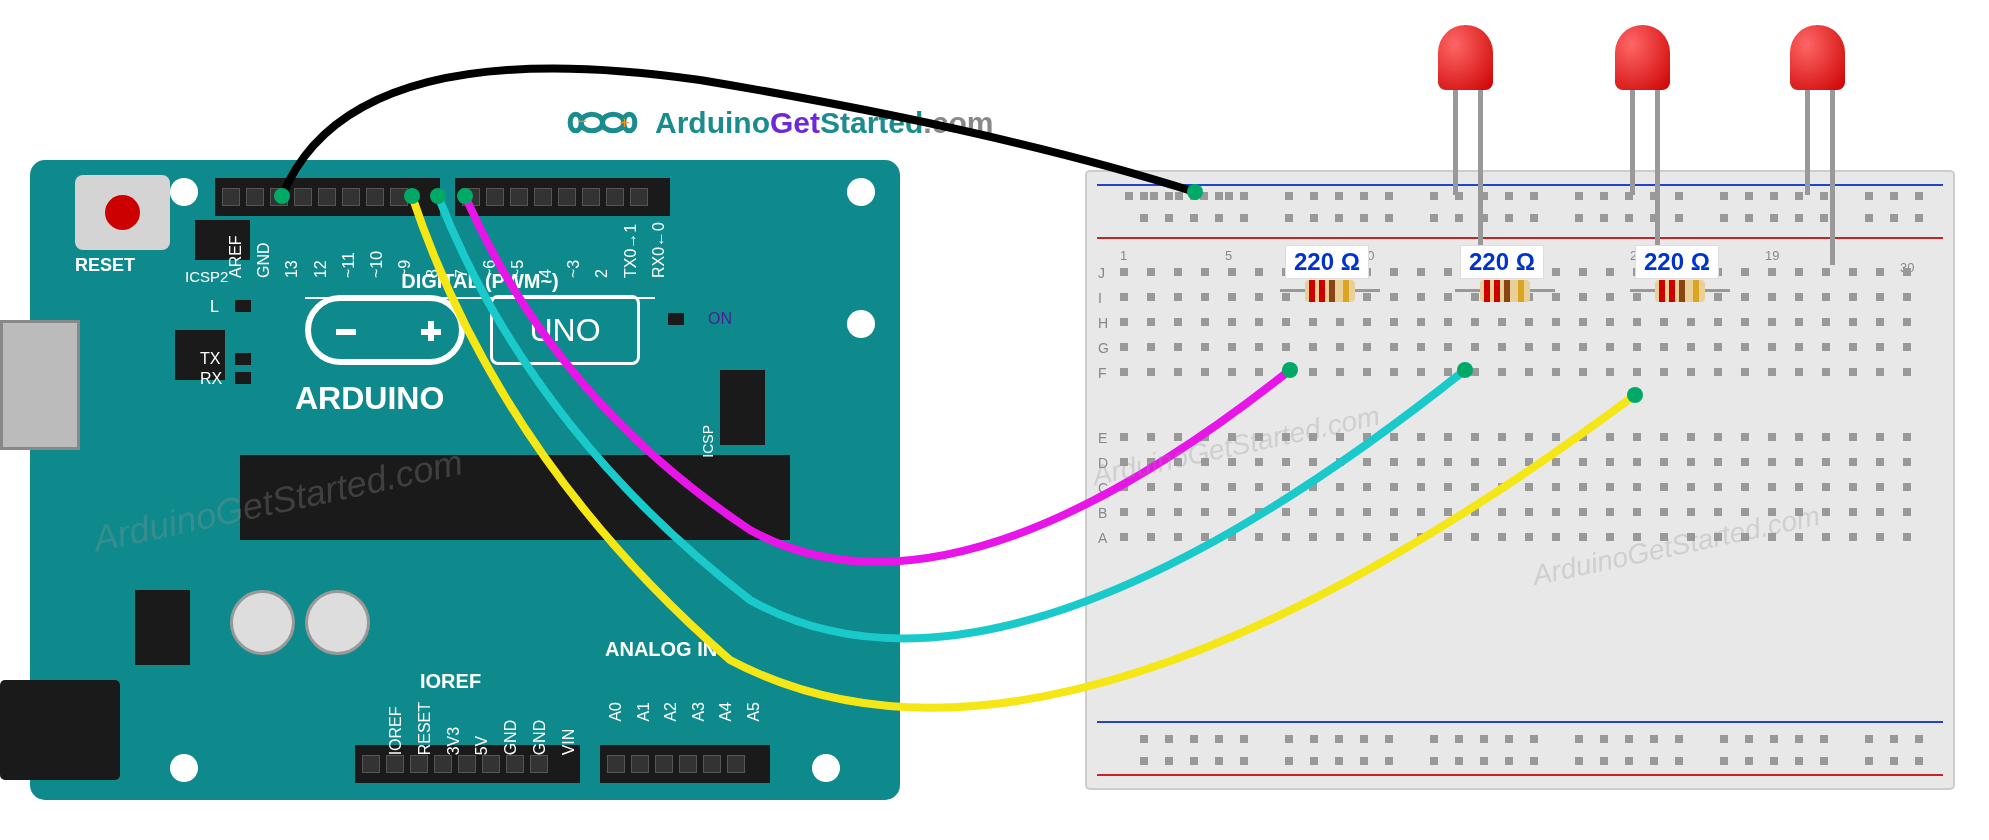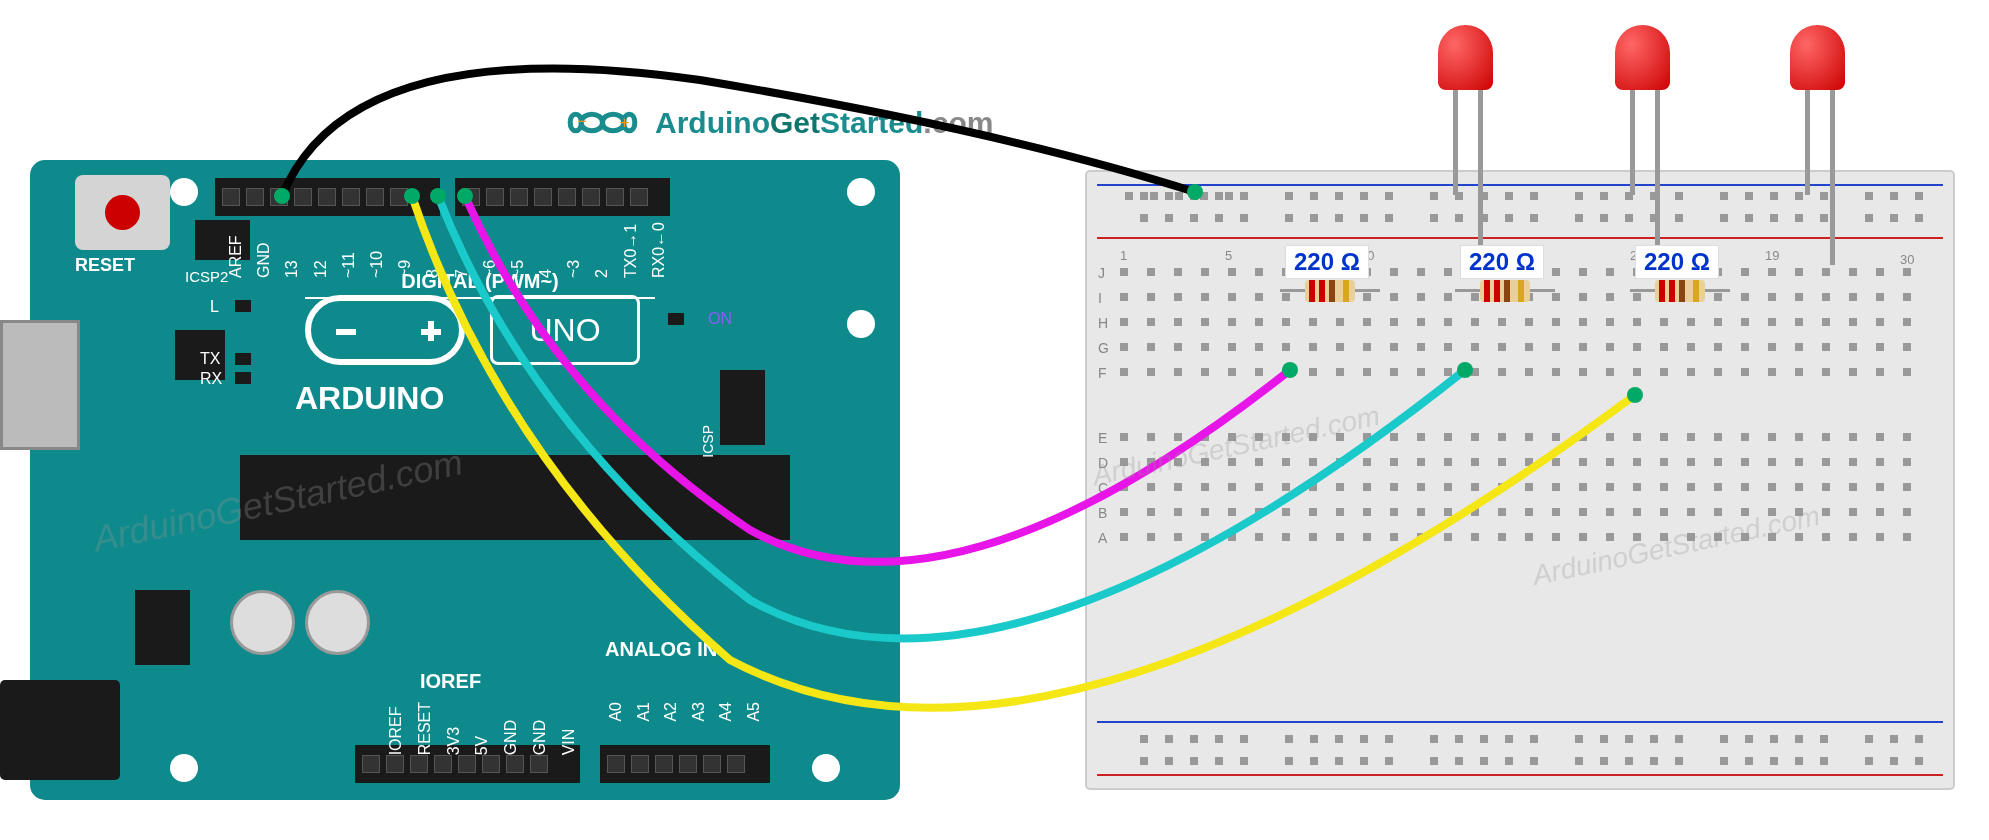--- a/index.html
+++ b/index.html
@@ -56,21 +56,21 @@
 </head>
 <body>
 
 <div class="logo-top">
   <svg class="inf" viewBox="0 0 100 50">
     <path d="M25,25 C25,12 12,12 12,25 C12,38 25,38 25,25 C25,12 50,12 50,25 C50,38 75,38 75,25 C75,12 88,12 88,25 C88,38 75,38 75,25 C75,12 50,12 50,25 C50,38 25,38 25,25 Z" fill="none" stroke="#1a8c8e" stroke-width="6"></path>
     <text x="20" y="30" fill="#f7941e" font-size="20">−</text>
     <text x="70" y="32" fill="#f7941e" font-size="20">+</text>
   </svg>
   <div class="text">
-    <span style="color:#1a8c8e">Arduino</span><span style="color:#0f766e">Get</span><span style="color:#1a8c8e">Started</span><span style="color:#888">.com</span>
+    <span style="color:#1a8c8e">Arduino</span><span style="color:#6d28d9">Get</span><span style="color:#1a8c8e">Started</span><span style="color:#888">.com</span>
   </div>
 </div>
 
 <div class="arduino">
   <div class="arduino-hole" style="left:140px;top:18px"></div>
   <div class="arduino-hole" style="right:25px;top:18px"></div>
   <div class="arduino-hole" style="right:25px;top:150px"></div>
   <div class="arduino-hole" style="left:140px;bottom:18px"></div>
   <div class="arduino-hole" style="right:60px;bottom:18px"></div>
 </div>
@@ -177,21 +177,21 @@
 <div class="small-chip" style="left:135px;top:590px;width:55px;height:75px"></div>
 <div class="capacitor" style="left:230px;top:590px"></div>
 <div class="capacitor" style="left:305px;top:590px"></div>
 
 <div class="icsp2-block"></div>
 <div style="position:absolute;left:700px;top:425px;color:#fff;font-size:14px;writing-mode:vertical-rl;transform:rotate(180deg)">ICSP</div>
 
 <div style="position:absolute;left:210px;top:298px;color:#fff;font-size:16px">L</div>
 <div style="position:absolute;left:200px;top:350px;color:#fff;font-size:16px">TX</div>
 <div style="position:absolute;left:200px;top:370px;color:#fff;font-size:16px">RX</div>
-<div style="position:absolute;left:708px;top:310px;color:#8b5cf6;font-size:16px">ON</div>
+<div style="position:absolute;left:708px;top:310px;color:#4c1d95;font-size:16px">ON</div>
 <div class="led-indicator" style="left:235px;top:300px"></div>
 <div class="led-indicator" style="left:235px;top:353px"></div>
 <div class="led-indicator" style="left:235px;top:372px"></div>
 <div class="led-indicator" style="left:668px;top:313px"></div>
 
 <div class="breadboard">
   <div class="bb-rail blue" style="top:12px"></div>
   <div class="bb-rail red" style="top:65px"></div>
   <div class="bb-rail blue" style="bottom:65px"></div>
   <div class="bb-rail red" style="bottom:12px"></div>
@@ -207,21 +207,21 @@
 <div class="bb-row-label" style="left:1098px;top:480px">C</div>
 <div class="bb-row-label" style="left:1098px;top:505px">B</div>
 <div class="bb-row-label" style="left:1098px;top:530px">A</div>
 
 <div class="bb-col-num" style="left:1120px;top:248px">1</div>
 <div class="bb-col-num" style="left:1225px;top:248px">5</div>
 <div class="bb-col-num" style="left:1360px;top:248px">10</div>
 <div class="bb-col-num" style="left:1495px;top:248px">15</div>
 <div class="bb-col-num" style="left:1630px;top:248px">20</div>
 <div class="bb-col-num" style="left:1765px;top:248px">19</div>
-<div class="bb-col-num" style="left:1900px;top:252px">30</div>
+<div class="bb-col-num" style="left:1900px;top:260px">30</div>
 
 <svg style="position:absolute;left:1085px;top:170px;width:870px;height:620px;pointer-events:none">
   <g fill="#999">
 
     <g id="rail-row">
       <rect x="40" y="22" width="8" height="8"></rect>
         <rect x="65" y="22" width="8" height="8"></rect>
         <rect x="90" y="22" width="8" height="8"></rect>
         <rect x="115" y="22" width="8" height="8"></rect>
         <rect x="140" y="22" width="8" height="8"></rect>

